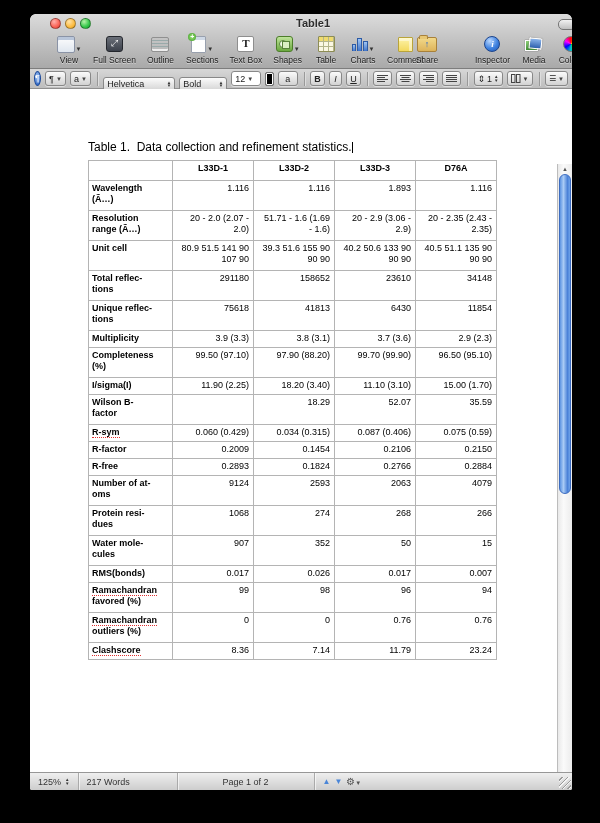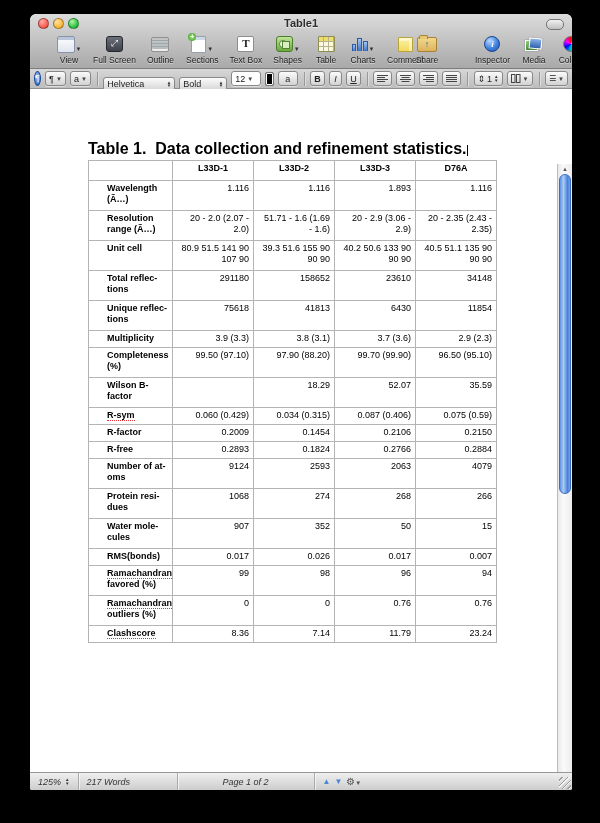--- a/index.html
+++ b/index.html
@@ -5,21 +5,21 @@
   html,body{margin:0;padding:0;}
   body{font-family:"Liberation Sans","DejaVu Sans",sans-serif;-webkit-font-smoothing:antialiased;}
   .stage{position:relative;width:600px;height:823px;background:#000;overflow:hidden;}
   .window{position:absolute;left:30px;top:14px;width:542px;height:776px;border-radius:6px 6px 2px 2px;
           background:#fff;box-shadow:0 8px 24px rgba(0,0,0,.7);overflow:hidden;}
 
   
   .chrome-top{position:absolute;left:0;top:0;width:542px;height:54px;
     background:linear-gradient(#dcdcdc,#c7c7c7 40%,#a9a9a9);border-bottom:1px solid #7d7d7d;
     border-radius:6px 6px 0 0;}
-  .titlebar{position:absolute;left:0;top:0;width:100%;height:18px;}
+  .titlebar{position:absolute;left:12px;top:0;width:100%;height:18px;}
   .traffic{position:absolute;top:4px;width:11px;height:11px;border-radius:50%;border:1px solid rgba(0,0,0,.35);box-sizing:border-box;}
   .t-close{left:8px;background:radial-gradient(circle at 35% 30%,#ffb0aa,#f96256 60%,#d73c30);}
   .t-min{left:23px;background:radial-gradient(circle at 35% 30%,#ffe2a8,#fdbc40 60%,#de9c1e);}
   .t-zoom{left:38px;background:radial-gradient(circle at 35% 30%,#b6f2a8,#33c748 60%,#1ea233);}
   .win-title{position:absolute;left:0;right:0;top:3px;text-align:center;font-size:11px;font-weight:bold;color:#2e2e2e;text-shadow:0 1px 0 rgba(255,255,255,.6);}
   .toolbar-toggle{position:absolute;right:8px;top:5px;width:16px;height:9px;border-radius:5px;border:1px solid #767676;
     background:linear-gradient(#f2f2f2,#bfbfbf);}
 
   .toolbar{position:absolute;left:0;top:18px;width:100%;height:36px;}
   .tgroup{position:absolute;top:2px;display:flex;gap:11px;}
@@ -73,45 +73,45 @@
   .fb-combo{min-width:54px;justify-content:space-between;margin-top:11px;}
   .fb-stepper{display:flex;flex-direction:column;line-height:3.2px;font-size:4.5px;color:#333;}
   .fb-circle{width:13px;height:13px;border-radius:50%;background:radial-gradient(circle at 35% 30%,#8fb7f0,#2d66c4);
     border:1px solid #1d4a9a;color:#fff;font-size:9px;line-height:13px;text-align:center;}
   .fb-swatch{width:17px;height:12px;border:1px solid #777;border-radius:2px;background:#000;box-shadow:inset 0 0 0 1px #fff;}
   .alines{display:block;width:11px;}
   .fb-biu{width:14px;justify-content:center;}
 
   
   .docarea{position:absolute;left:0;top:75px;width:542px;height:684px;background:#fff;overflow:hidden;}
-  .doc-title{position:absolute;left:58px;top:51px;font-size:16px;font-weight:bold;color:#000;white-space:pre;}
+  .doc-title{position:absolute;left:58px;top:51px;font-size:12px;font-weight:normal;color:#000;white-space:pre;}
   .cursor-bar{display:inline-block;width:1px;height:11px;background:#000;vertical-align:-2px;margin-left:1px;}
 
   table.stats{position:absolute;left:58px;top:71px;width:409px;border-collapse:collapse;table-layout:fixed;
     font-size:9px;line-height:11px;color:#000;}
   table.stats col.c0{width:84px;} table.stats col.cd{width:81px;}
   table.stats th,table.stats td{border:1px solid #b4b4b4;vertical-align:top;white-space:pre-line;
     padding:2px 4px;box-sizing:border-box;font-weight:normal;overflow:hidden;}
   table.stats thead th{font-weight:bold;text-align:center;height:20px;}
-  table.stats tbody th{font-weight:bold;text-align:left;padding-left:18px;}
+  table.stats tbody th{font-weight:bold;text-align:left;padding-left:3px;}
   table.stats td{text-align:right;}
   tr.tall{height:30px;} tr.short{height:17px;}
   .miss{border-bottom:1px dotted #e23030;}
 
   
   .vscroll{position:absolute;right:0;top:75px;width:15px;height:684px;background:linear-gradient(to right,#e9e9e9,#fafafa 40%,#ececec);border-left:1px solid #bcbcbc;box-sizing:border-box;}
   .sb-up{position:absolute;top:2px;left:0;right:0;text-align:center;font-size:6px;color:#555;}
   .sb-thumb{position:absolute;left:1px;top:10px;width:12px;height:320px;border-radius:6px;
     background:linear-gradient(to right,#5d94e2,#a9cbf5 35%,#4b82d8 75%,#6ea3ea);border:1px solid #3c6cc0;box-sizing:border-box;}
 
   
   .statusbar{position:absolute;left:0;bottom:0;width:542px;height:17px;
     background:linear-gradient(#efefef,#cdcdcd);border-top:1px solid #979797;
     display:flex;align-items:center;font-size:9px;color:#333;}
-  .sb-seg{height:100%;display:flex;align-items:center;padding:0 8px;border-right:1px solid #aaa;box-shadow:1px 0 0 rgba(255,255,255,.6);gap:4px;font-style:italic;}
+  .sb-seg{height:100%;display:flex;align-items:center;padding:0 8px;border-right:1px solid #aaa;box-shadow:1px 0 0 rgba(255,255,255,.6);gap:4px;}
   .sb-plain{border-right:none;box-shadow:none;}
   .nav-tri{font-size:8px;color:#4a86d8;}
   .gear{font-size:10px;color:#555;}
   .resize-grip{position:absolute;right:1px;bottom:1px;width:12px;height:12px;
     background:repeating-linear-gradient(135deg,#0000 0 2px,#9a9a9a 2px 3px,#f5f5f5 3px 4px);}
 </style>
 </head>
 <body>
 
 <div class="stage">
@@ -388,20 +388,27 @@
               <td>2.9 (2.3)</td>
             </tr>
             <tr class="tall">
               <th><span>Completeness</span>
 (%)</th>
               <td>99.50 (97.10)</td>
               <td>97.90 (88.20)</td>
               <td>99.70 (99.90)</td>
               <td>96.50 (95.10)</td>
             </tr>
+            <tr class="short">
+              <th><span>I/sigma(I)</span></th>
+              <td>11.90 (2.25)</td>
+              <td>18.20 (3.40)</td>
+              <td>11.10 (3.10)</td>
+              <td>15.00 (1.70)</td>
+            </tr>
             <tr class="tall">
               <th><span>Wilson B-</span>
 factor</th>
               <td></td>
               <td>18.29</td>
               <td>52.07</td>
               <td>35.59</td>
             </tr>
             <tr class="short">
               <th><span class="miss">R-sym</span></th>

